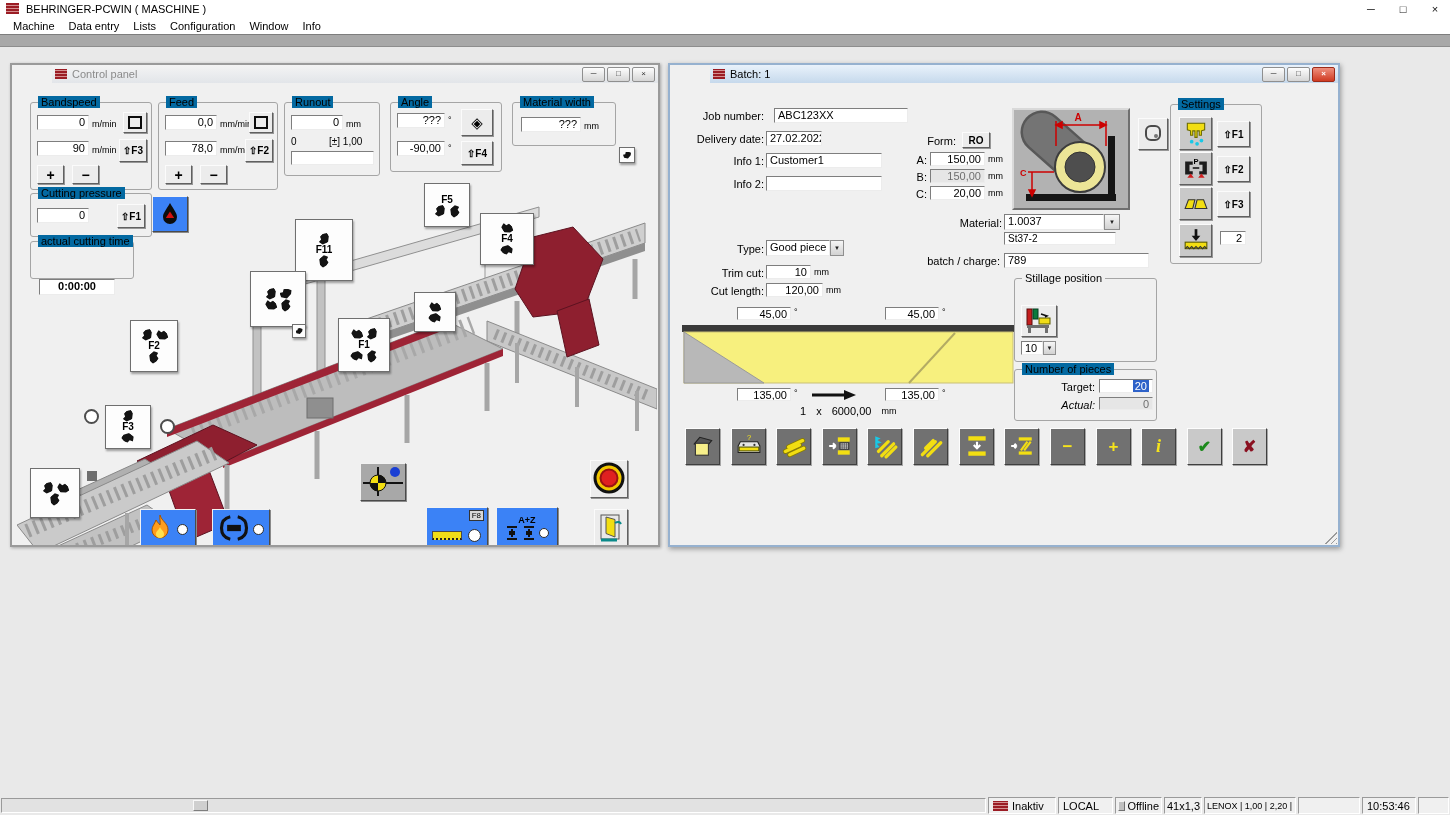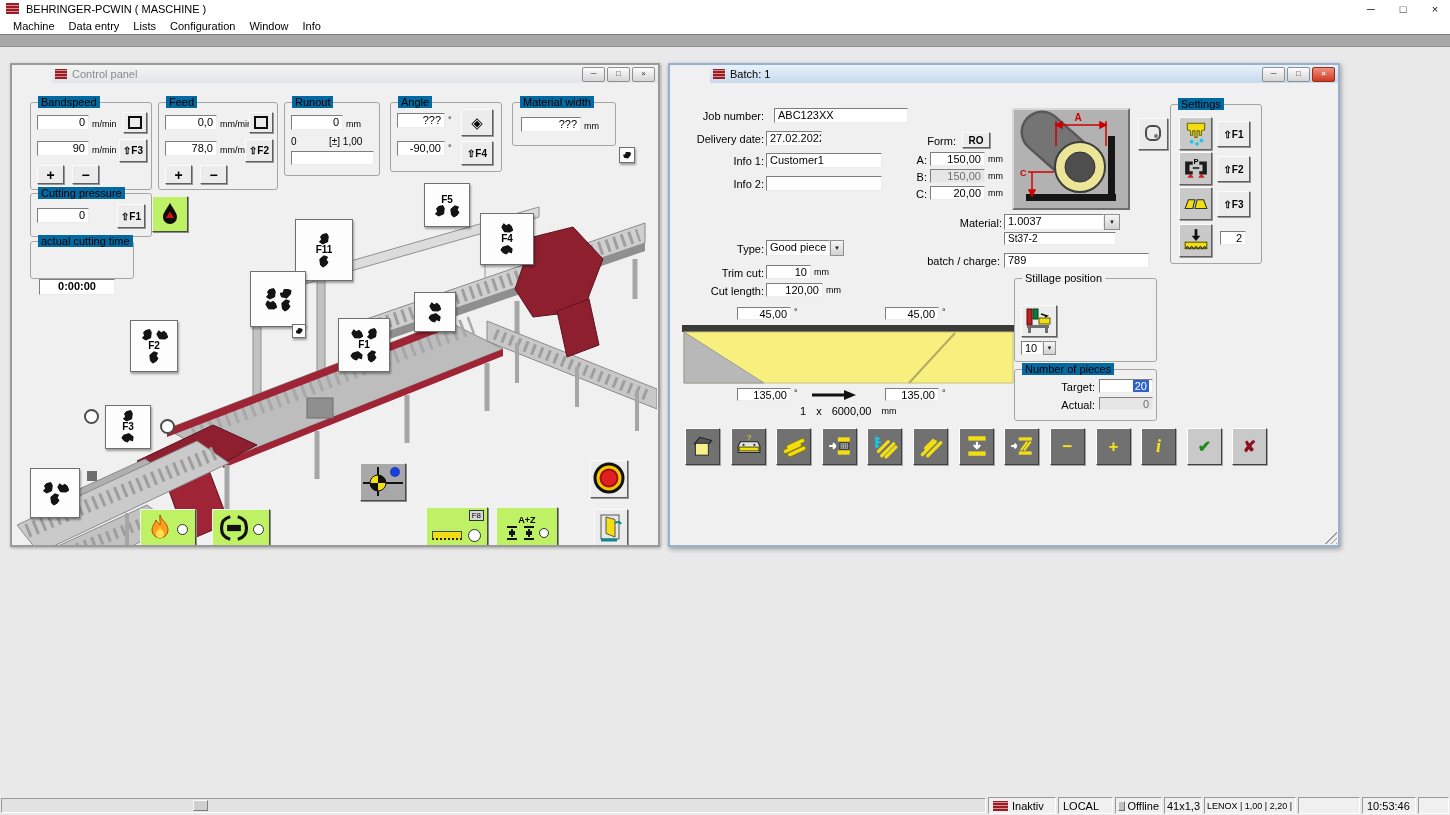--- a/index.html
+++ b/index.html
@@ -56,21 +56,21 @@
   
   .fbtn{position:absolute;background:#fdfdfd;border:1px solid #6f6f6f;box-shadow:1px 2px 2px rgba(0,0,0,.35);
     display:flex;flex-direction:column;align-items:center;justify-content:center;gap:1px;z-index:5;box-sizing:border-box;}
   .flab{font-size:10px;font-weight:bold;line-height:10px;}
   .hands{display:flex;gap:3px;align-items:center;}
   .hand{display:inline-block;width:12px;height:10px;background:#141414;
     clip-path:polygon(0 45%,28% 38%,34% 8%,62% 0,100% 18%,96% 55%,62% 100%,14% 88%);}
   .hand.r1{transform:rotate(-35deg);} .hand.r2{transform:rotate(50deg);}
   .hand.r3{transform:rotate(130deg);} .hand.r4{transform:rotate(210deg);}
   .cbtn{position:absolute;width:15px;height:15px;border-radius:50%;background:#fff;border:2px solid #4d4d4d;z-index:5;box-sizing:border-box;}
-  .graybtn{position:absolute;background:#bef264;border:1px solid;border-color:#f2f2f2 #4a4a4a #4a4a4a #f2f2f2;
+  .graybtn{position:absolute;background:#3b82f6;border:1px solid;border-color:#f2f2f2 #4a4a4a #4a4a4a #f2f2f2;
     box-shadow:1px 1px 0 #8a8a8a;z-index:5;display:flex;align-items:center;justify-content:center;box-sizing:border-box;}
   .dot{width:11px;height:11px;border-radius:50%;background:#fff;border:1px solid #2e2e2e;box-sizing:border-box;}
   
   .tbtn{position:absolute;width:35px;height:37px;background:#717171;border:1px solid;
     border-color:#fdfdfd #3f3f3f #3f3f3f #fdfdfd;box-shadow:1px 1px 0 #a6a6a6;
     display:flex;align-items:center;justify-content:center;box-sizing:border-box;}
   .tbtn.light{background:#c9c9c9;}
   .ty{color:#f6e41b;font-weight:bold;font-size:17px;line-height:17px;}
   .tinfo{color:#f6e41b;font-weight:bold;font-style:italic;font-family:"Liberation Serif",serif;font-size:18px;}
   .tok{color:#1d8a1d;font-weight:bold;font-size:16px;}
@@ -554,21 +554,21 @@
           </span>
         </div>
         <div class="fld left" style="left:6px;top:62px;width:22px;height:14px;">10</div>
         <div class="combo-arrow" style="left:28px;top:62px;width:13px;height:14px;">▼</div>
       </div>
 
       <div class="grp" style="left:344px;top:286px;width:143px;height:52px;">
         <span class="leg">Number of pieces</span>
         <span class="lblr" style="left:18px;top:11px;width:62px;">Target:</span>
         <div class="fld" style="left:84px;top:9px;width:54px;height:14px;"><span class="sel">20</span></div>
-        <span class="lblr" style="left:18px;top:29px;width:62px;">Actual:</span>
+        <span class="lblr" style="left:18px;top:29px;width:62px;font-style:italic;">Actual:</span>
         <div class="fld ro" style="left:84px;top:27px;width:54px;height:13px;">0</div>
       </div>
 
       <div class="grp" style="left:500px;top:21px;width:92px;height:160px;">
         <span class="leg">Settings</span>
         <div class="btn" style="left:8px;top:12px;width:33px;height:33px;background:#c9c9c9;">
           <span>
             <svg width="26" height="26" viewBox="0 0 24 24">
                 <path d="M4 3h16v6l-3 1v4h-2v-4h-2v6h-2v-6H9v4H7v-4L4 9z" fill="#f2de12" stroke="#6b6b00"></path>
                 <circle cx="8" cy="20" r="1.7" fill="#19c8e6"></circle>

